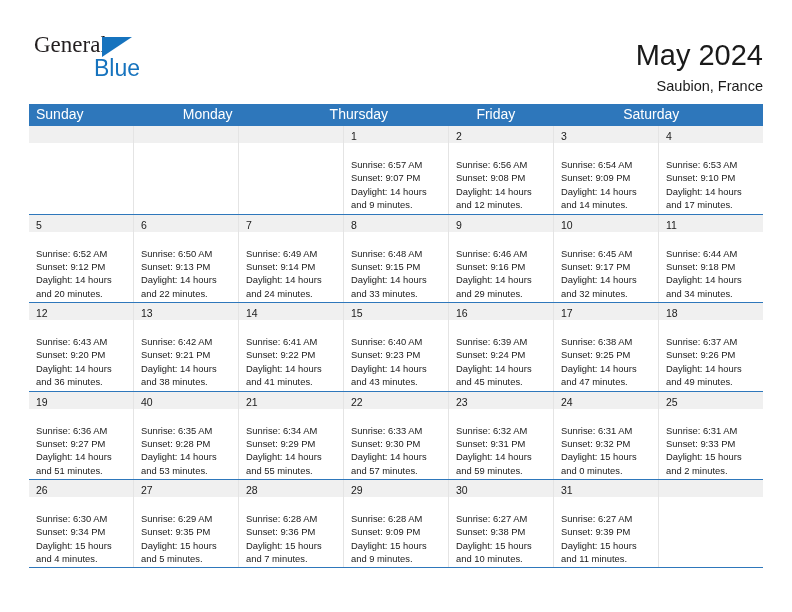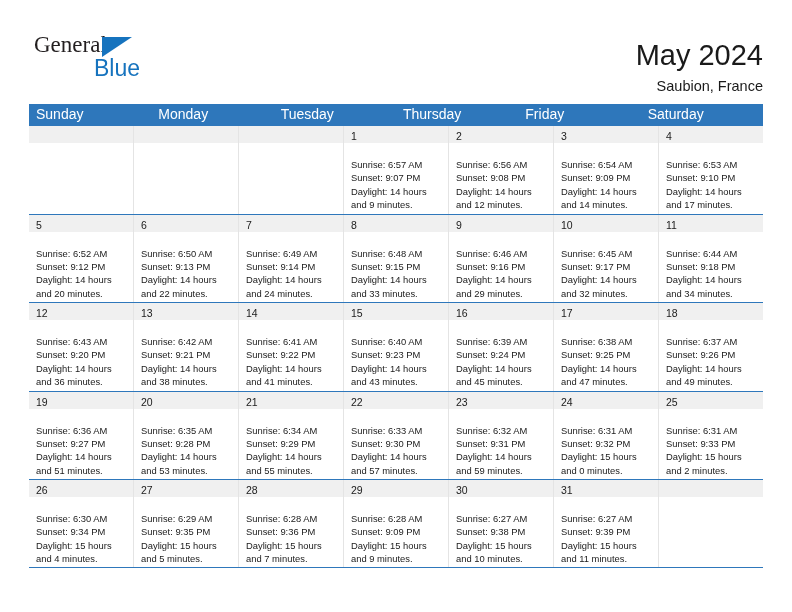--- a/index.html
+++ b/index.html
@@ -159,21 +159,20 @@
     <div class="title-block">
       <div class="cal-title">May 2024</div>
       <div class="cal-subtitle">Saubion, France</div>
     </div>
   </div>
 
   <div class="calendar">
     <div class="dow-row">
         <div class="dow-cell">Sunday</div>
         <div class="dow-cell">Monday</div>
-        <div class="dow-cell">Tuesday</div>
         <div class="dow-cell">Thursday</div>
         <div class="dow-cell">Friday</div>
         <div class="dow-cell">Saturday</div>
       </div>
     <div>
         <div class="week-row">
           <div class="day-cell">
             <div class="daynum-strip"><span class="daynum"></span></div>
           </div>
           <div class="day-cell">
@@ -353,21 +352,21 @@
           <div class="day-cell">
             <div class="daynum-strip"><span class="daynum">19</span></div>
             <div class="day-info">
               <div class="day-info-line">Sunrise: 6:36 AM</div>
               <div class="day-info-line">Sunset: 9:27 PM</div>
               <div class="day-info-line">Daylight: 14 hours</div>
               <div class="day-info-line">and 51 minutes.</div>
             </div>
           </div>
           <div class="day-cell">
-            <div class="daynum-strip"><span class="daynum">20</span></div>
+            <div class="daynum-strip"><span class="daynum">40</span></div>
             <div class="day-info">
               <div class="day-info-line">Sunrise: 6:35 AM</div>
               <div class="day-info-line">Sunset: 9:28 PM</div>
               <div class="day-info-line">Daylight: 14 hours</div>
               <div class="day-info-line">and 53 minutes.</div>
             </div>
           </div>
           <div class="day-cell">
             <div class="daynum-strip"><span class="daynum">21</span></div>
             <div class="day-info">

